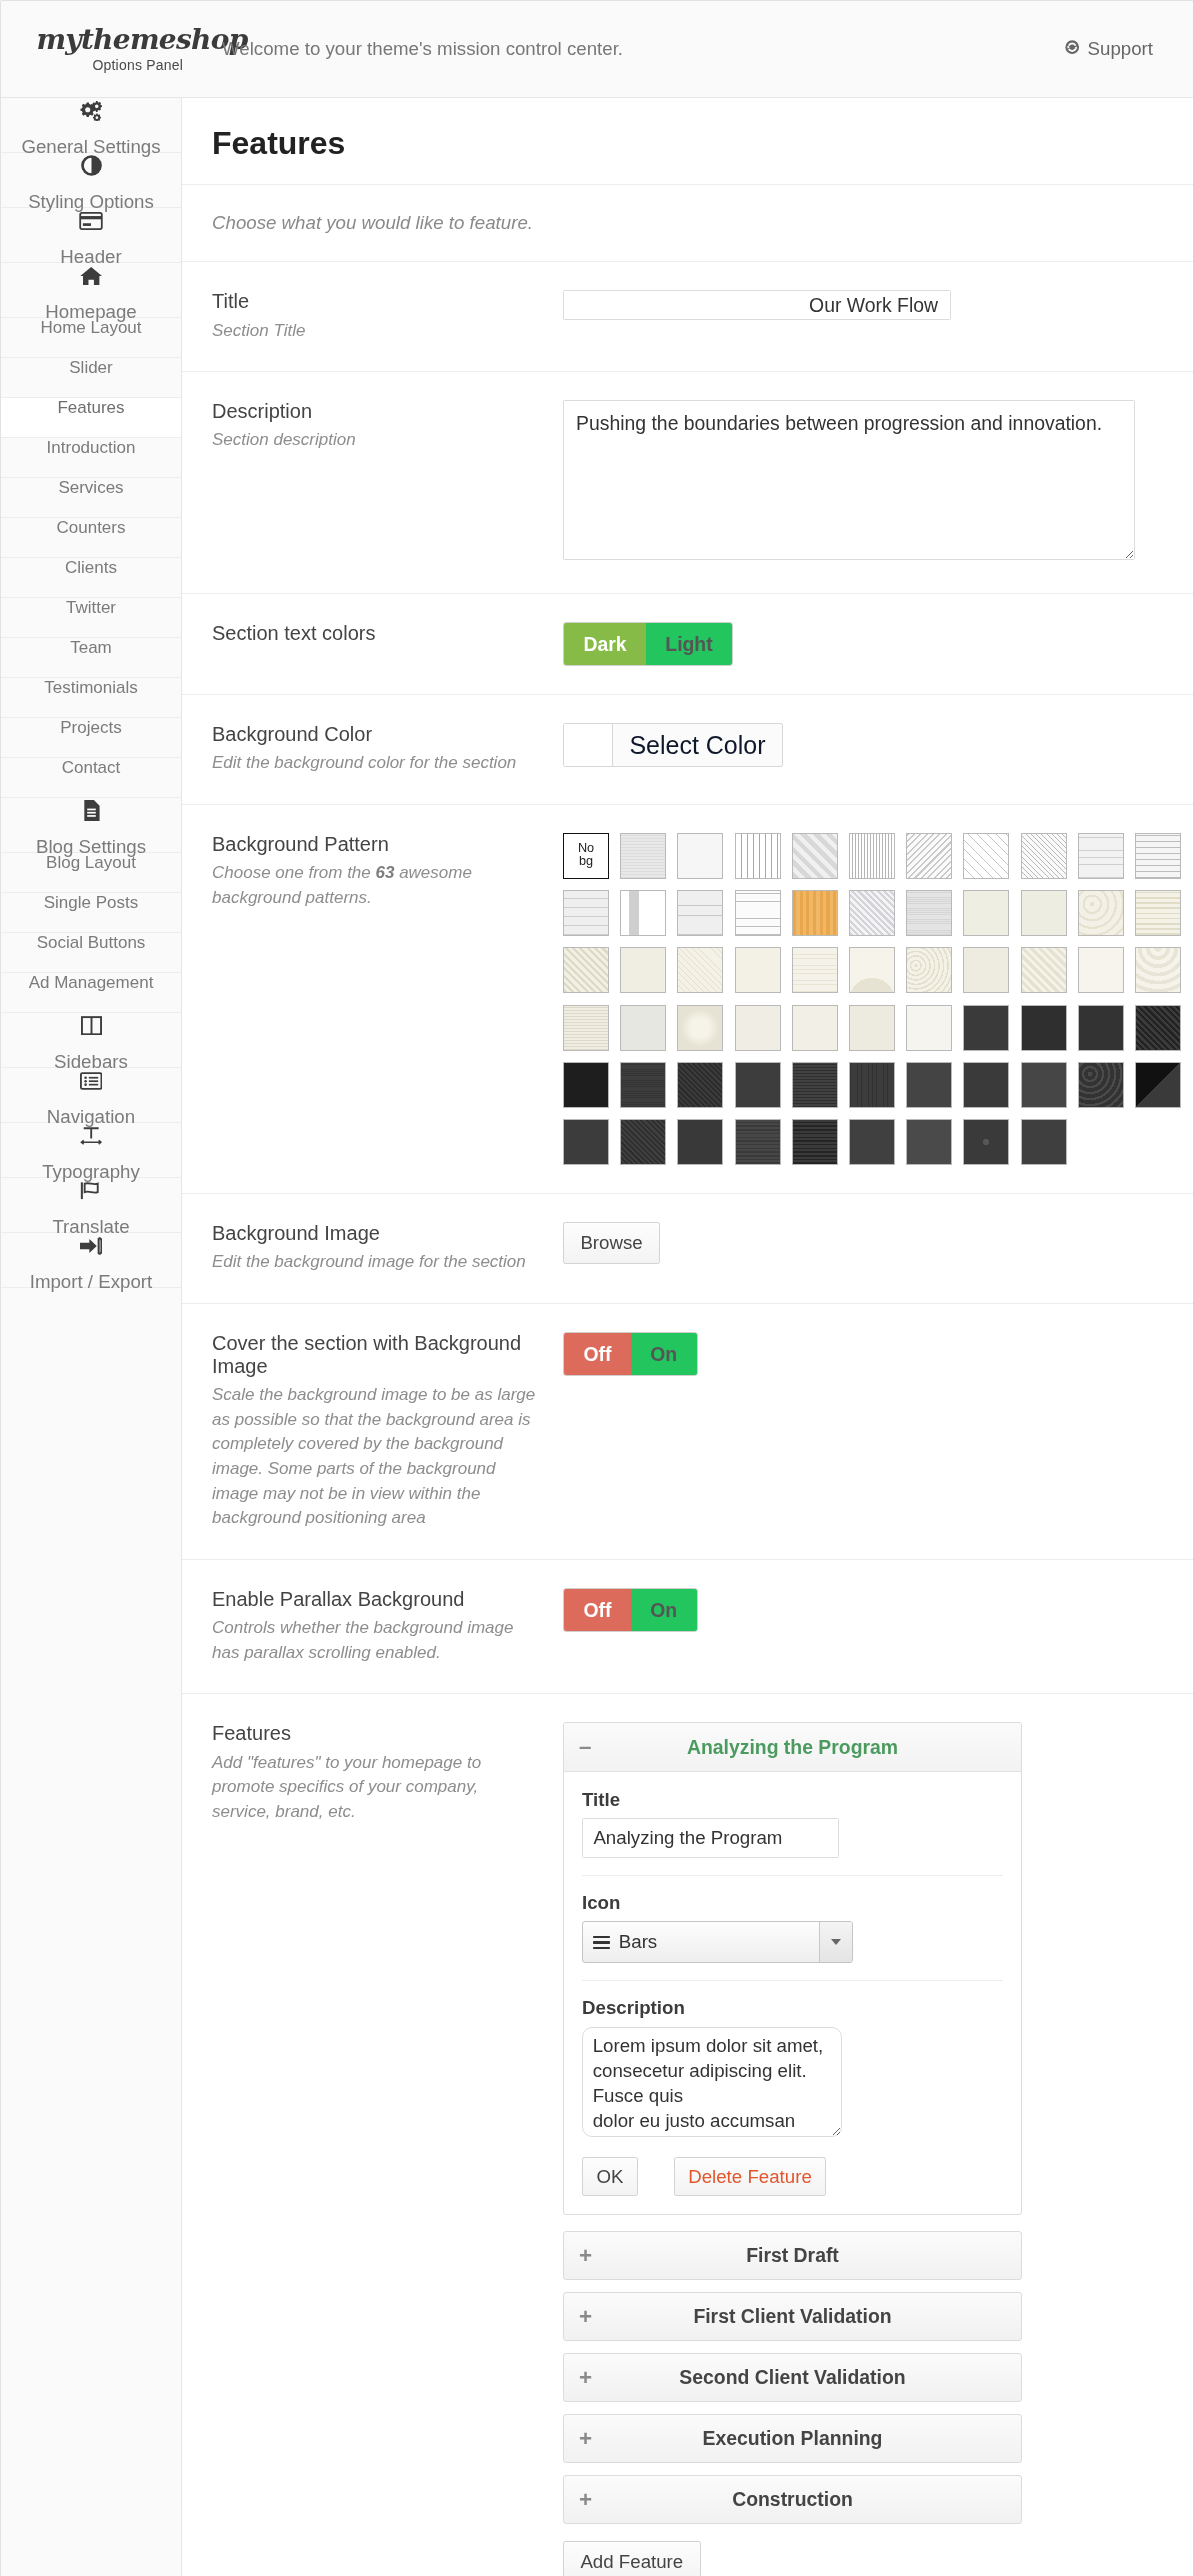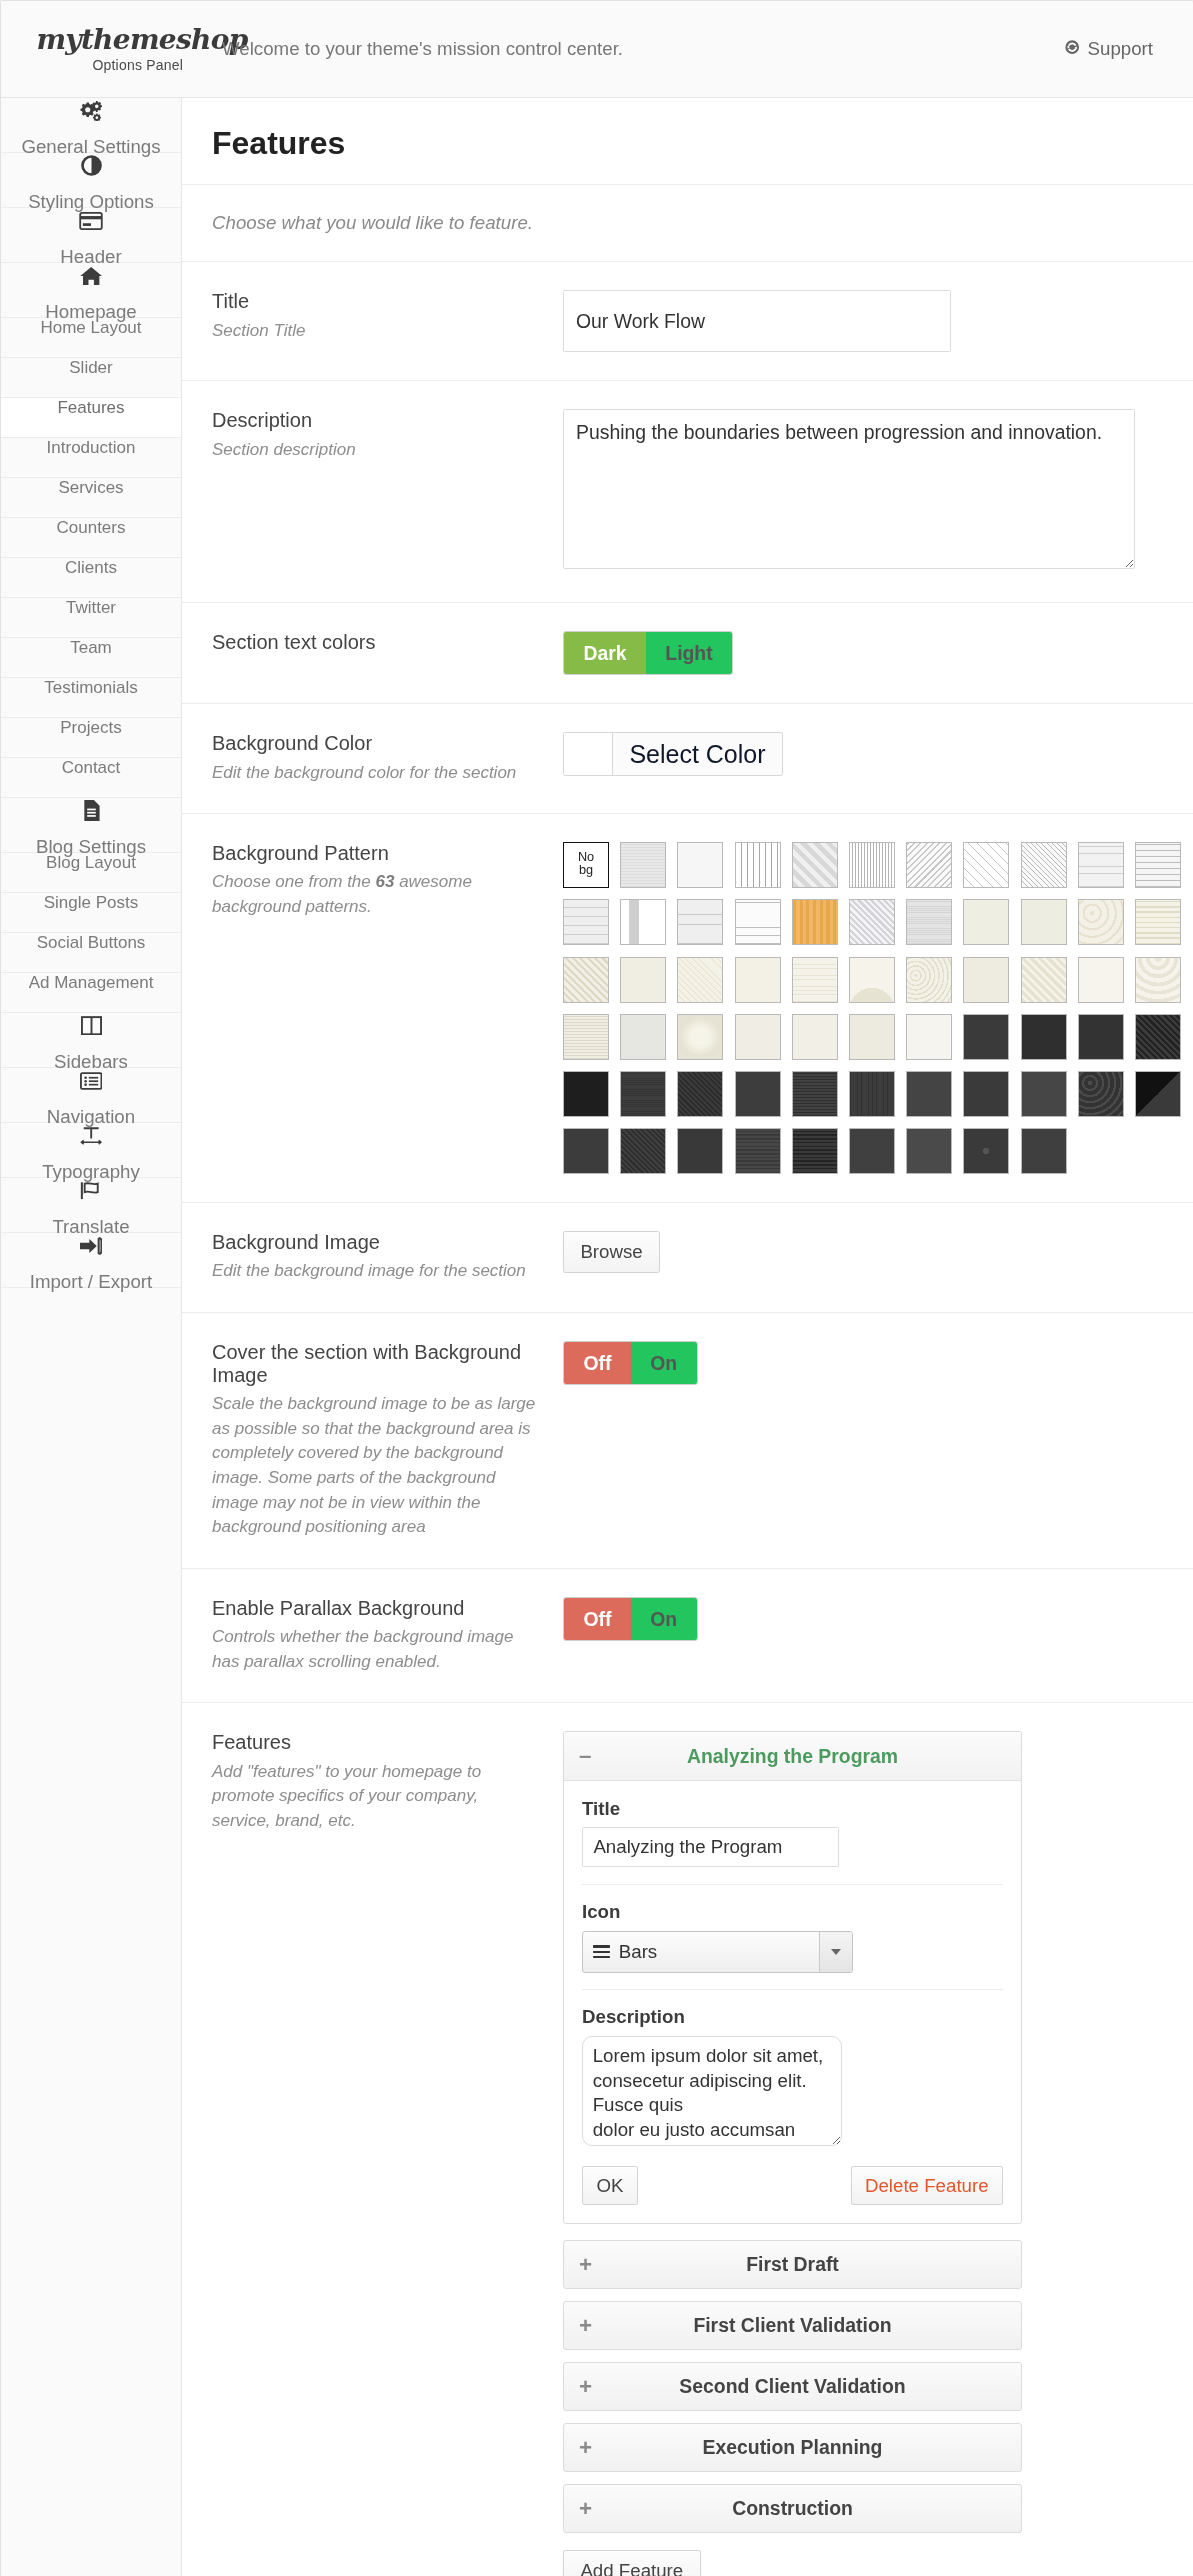--- a/index.html
+++ b/index.html
@@ -124,28 +124,29 @@
     align-items:flex-start;
   }
   .row .label { width:351px; flex:0 0 351px; padding-right:22.4px; }
   .lab-title { font-size:20px; color:#444; margin-bottom:5.2px; }
   .lab-desc { font-size:17px; font-style:italic; color:#8d8d8d; line-height:1.45; }
   .lab-desc b { font-weight:bold; color:#7d7d7d; }
   .row .field { flex:1; }
 
   input.txt {
     width:388px;
-    height:62px;
+    height:30px;
     padding:0 12px;
     border:0.7px solid #dcdcdc;
     border-radius:1.5px;
     background:#fff;
     font-family:"Liberation Sans", sans-serif;
     font-size:19.4px;
     color:#333;
+    text-align:right;
   }
   textarea.txta {
     width:572px;
     height:160px;
     padding:9.7px 12px;
     border:0.7px solid #dcdcdc;
     border-radius:1.5px;
     background:#fff;
     font-family:"Liberation Sans", sans-serif;
     font-size:19.4px;
@@ -249,21 +250,21 @@
     border-top:6px solid #666; display:block;
   }
   .bars-ico { display:inline-block; width:16.4px; }
   .bars-ico b { display:block; height:2.2px; background:#333; margin:3px 0; border-radius:0.7px; }
   textarea.f-txta {
     width:260px; height:110px; padding:6.7px 9.7px;
     border:0.7px solid #dcdcdc; border-radius:10px;
     font-family:"Liberation Sans", sans-serif; font-size:18.7px; color:#333;
     line-height:1.33; resize:vertical; overflow:hidden;
   }
-  .acc-actions { display:flex; justify-content:space-between; align-items:center; margin-top:15px; }
+  .acc-actions { display:flex; align-items:center; margin-top:15px;gap:36px; }
   .btn-sm {
     padding:0 13.4px; height:39px; line-height:37px;
     border:0.7px solid #d3d3d3; border-radius:2.2px;
     background:linear-gradient(#fdfdfd,#f3f3f3);
     font-size:18.7px; color:#444; cursor:pointer;
   }
   .btn-del { color:#e2562c; }
   .acc-closed {
     display:flex; align-items:center;
     height:49px;

